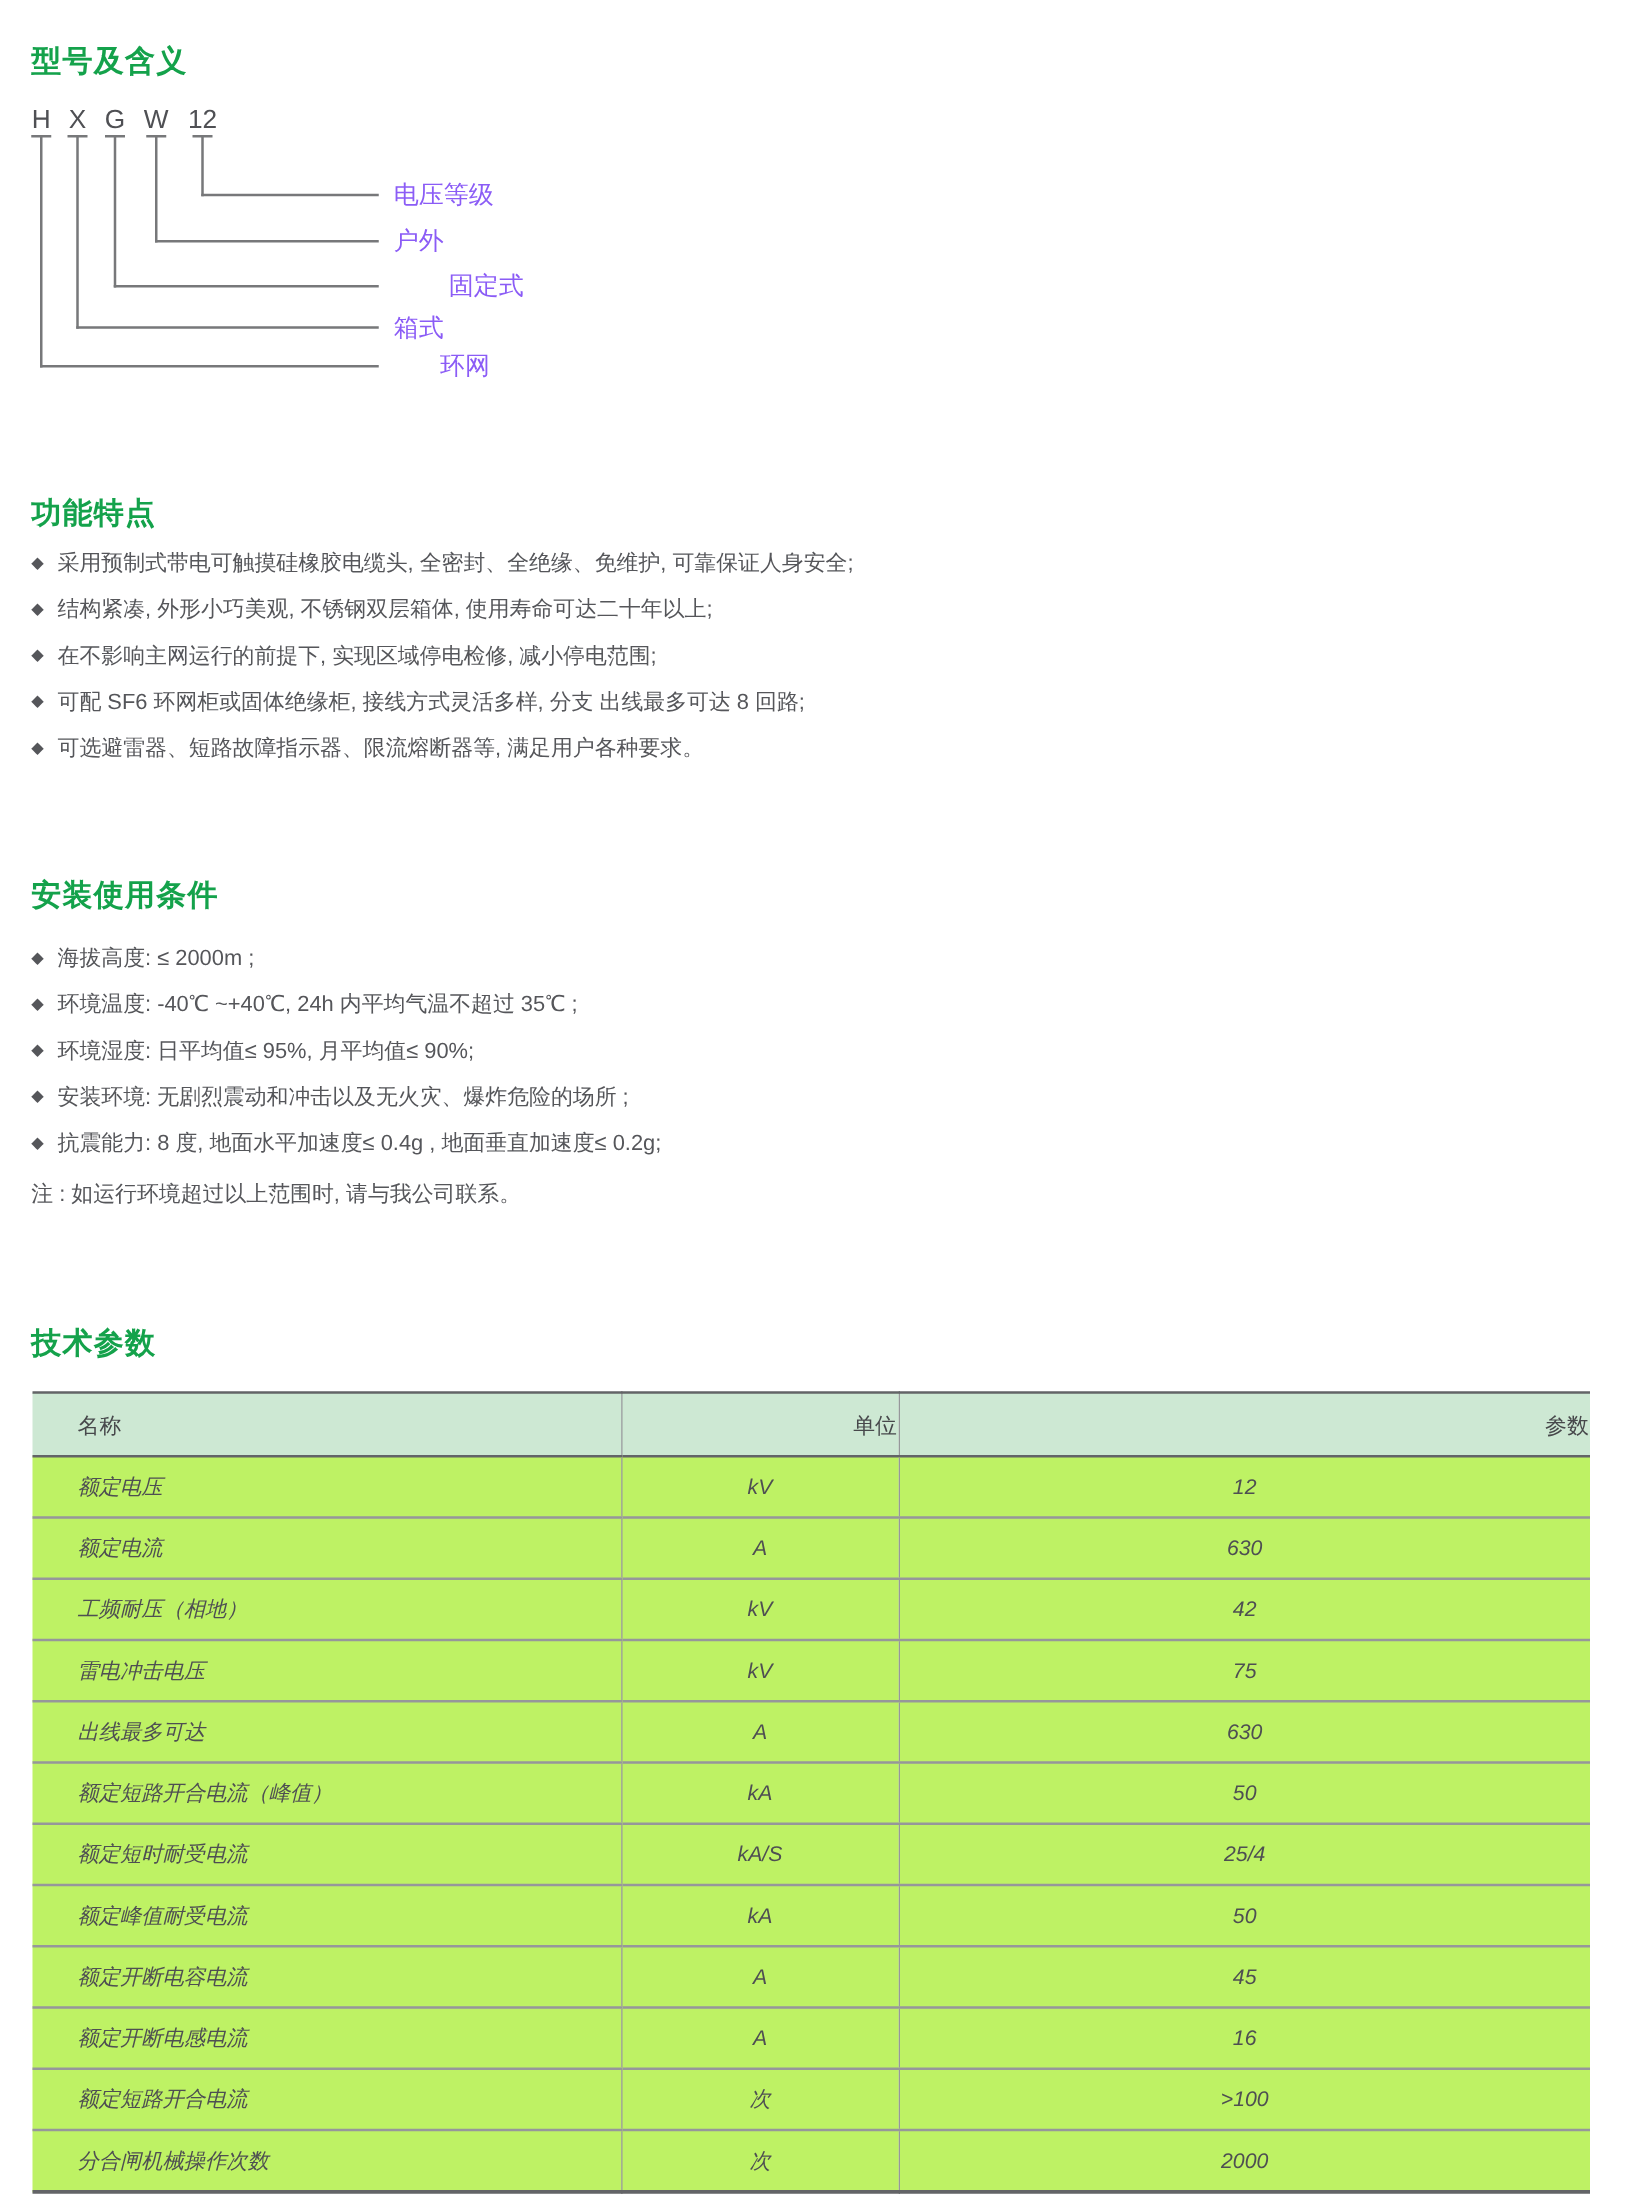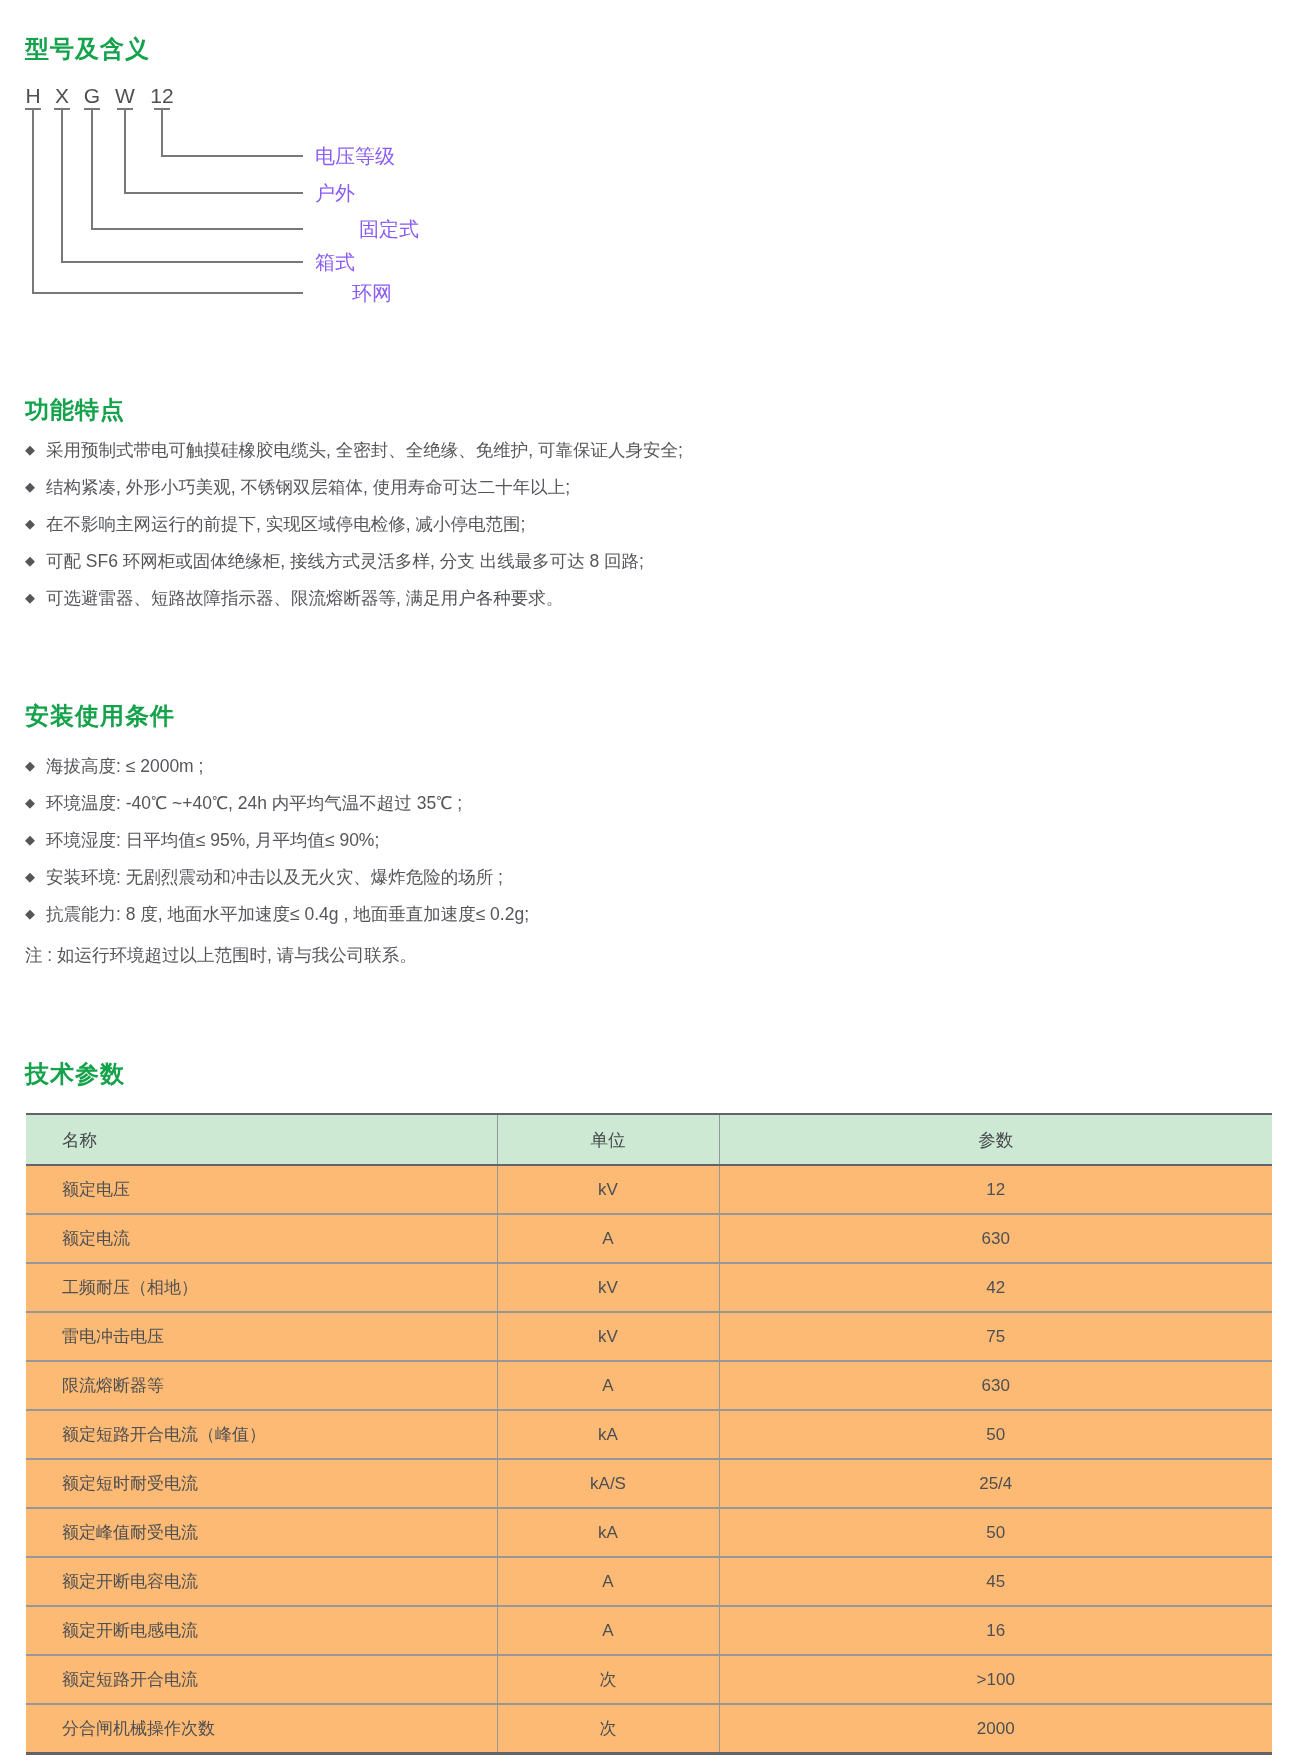--- a/index.html
+++ b/index.html
@@ -34,25 +34,26 @@
   }
   
   .params-table {
     position:absolute; left:26px; top:1113px; width:1246px;
     border-collapse:collapse; table-layout:fixed;
     font-size:17px; color:#4e4f52;
     border-top:2px solid #636467; border-bottom:3px solid #636467;
   }
   .params-table thead th {
     background:#cde8d3; height:47px; font-weight:normal; color:#47484b;
-    border-bottom:2px solid #636467; text-align:center; font-size:17.5px;
+    border-bottom:2px solid #636467; text-align:right; font-size:17.5px;
   }
   .params-table tbody td {
     height:45px; border-bottom:2px solid #96979a; text-align:center;
-    background:#fdba74;
+    background:#bef264;
+    font-style:italic;
   }
   .params-table tbody tr:last-child td { border-bottom:none; }
   .params-table th:first-child, .params-table td:first-child {
     text-align:left; padding-left:36px;
   }
   .params-table th + th, .params-table td + td { border-left:1px solid #96979a; }
 </style>
 </head>
 <body>
 
@@ -170,21 +171,21 @@
           <td>工频耐压（相地）</td>
           <td>kV</td>
           <td>42</td>
         </tr>
         <tr>
           <td>雷电冲击电压</td>
           <td>kV</td>
           <td>75</td>
         </tr>
         <tr>
-          <td>限流熔断器等</td>
+          <td>出线最多可达</td>
           <td>A</td>
           <td>630</td>
         </tr>
         <tr>
           <td>额定短路开合电流（峰值）</td>
           <td>kA</td>
           <td>50</td>
         </tr>
         <tr>
           <td>额定短时耐受电流</td>

